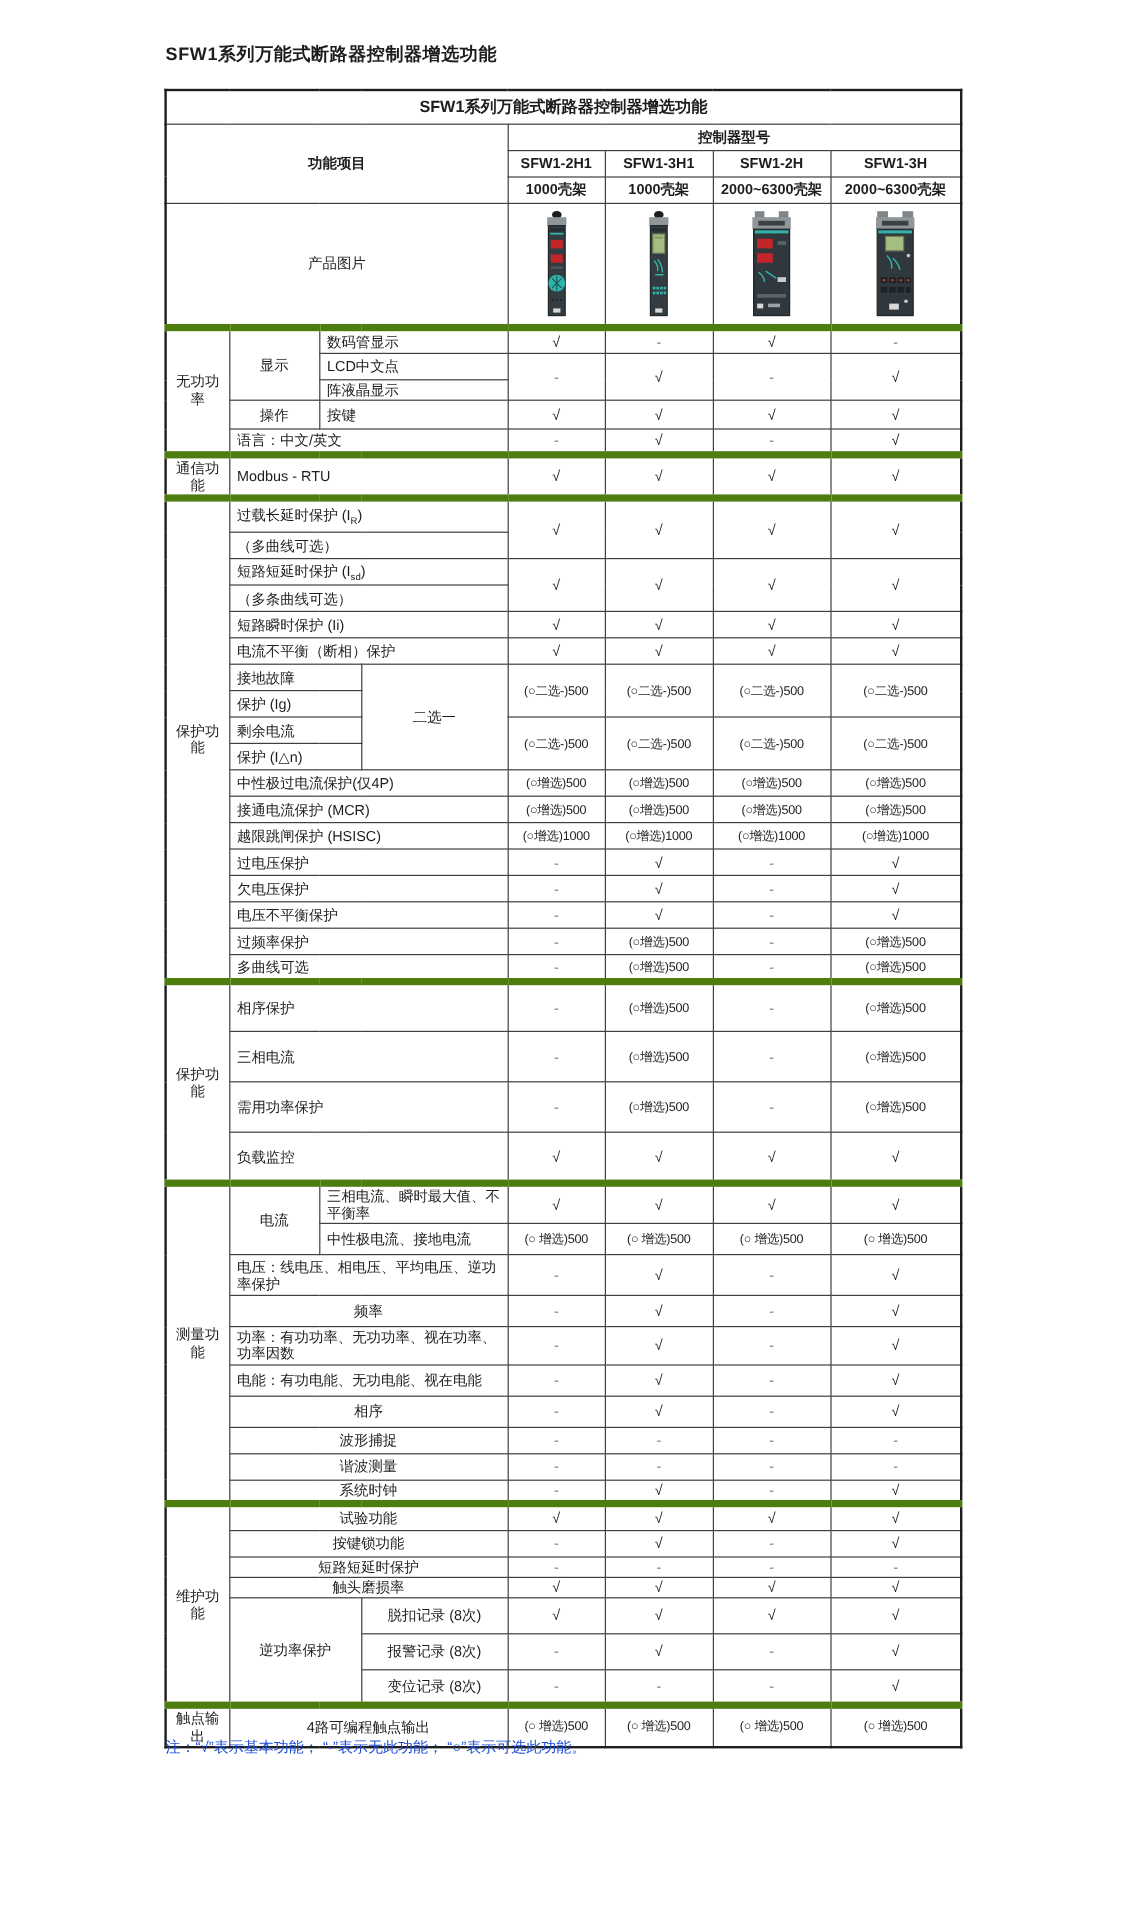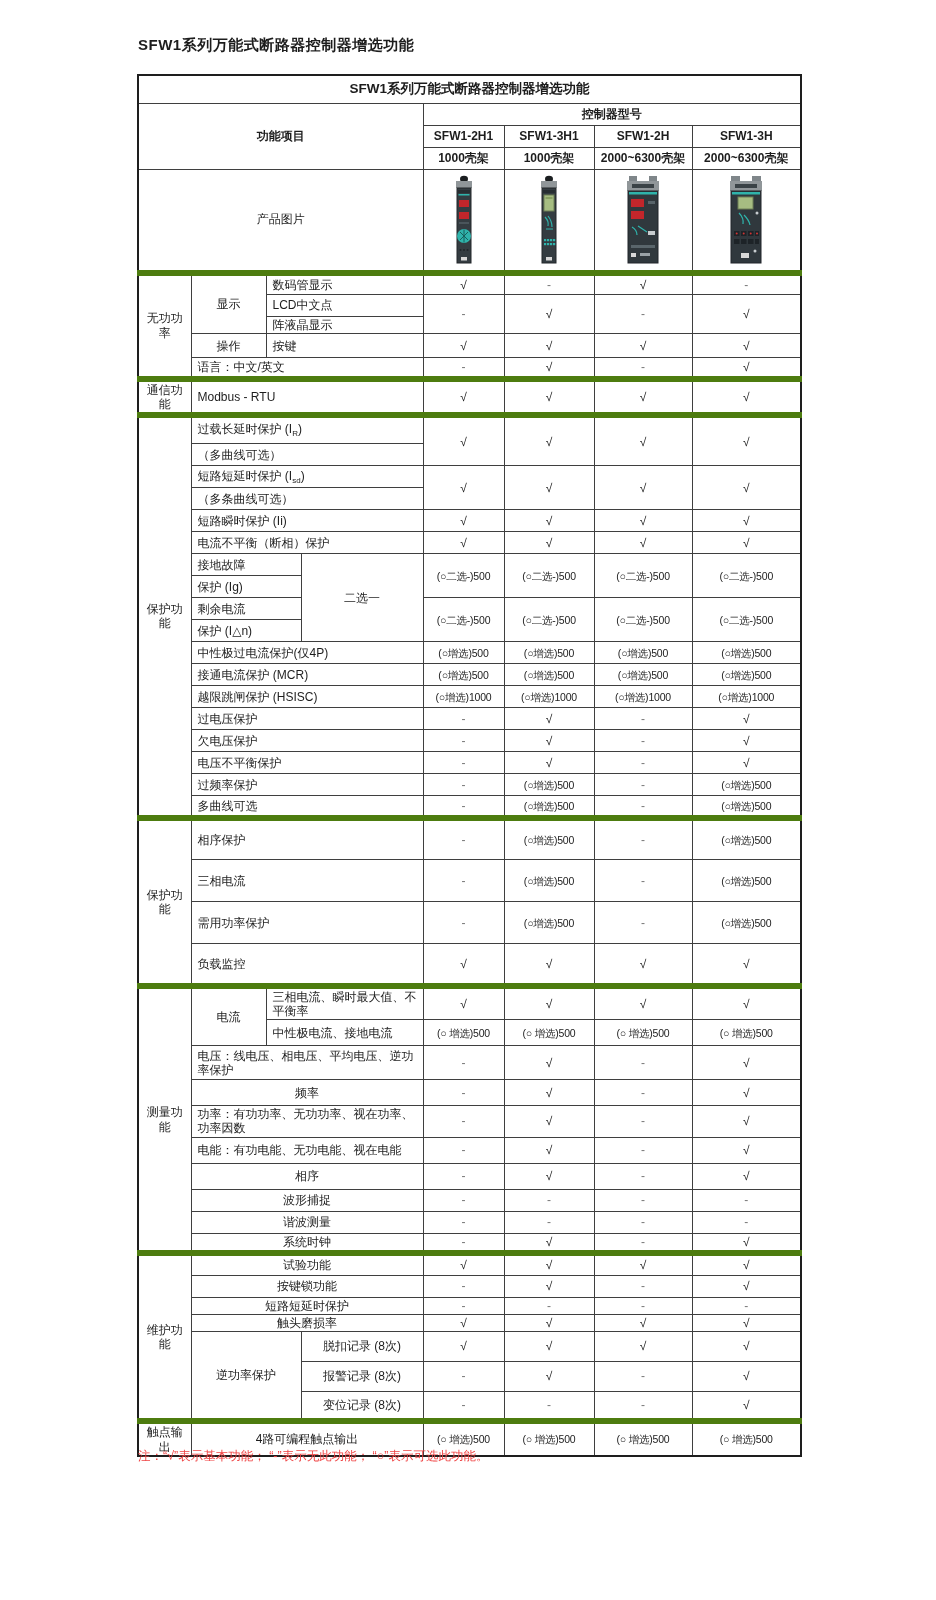--- a/index.html
+++ b/index.html
@@ -12,21 +12,21 @@
   tr.sec > td{border-top:6px solid #4d7c0f;}
   .title-cell{font-weight:bold;font-size:13.5px;}
   .hd{font-weight:bold;font-size:12px;}
   td.v{font-size:10.5px;color:#222;letter-spacing:-0.2px;}
   td.v.chk{font-size:12px;letter-spacing:0;}
   td.v.dash{color:#777;font-size:12px;}
   sub{font-size:8px;}
   .r28{height:28px}.r21{height:21px}.r22{height:22px}.r15{height:15px}.r16{height:16px}
   .r24{height:24px}.r29{height:29px}.r26{height:26px}.r34{height:34px}.r32{height:20px}
   .r42{height:42px}.r30{height:30px}.r100{height:100px}
-  .note{position:absolute;left:138px;top:1448px;font-size:12.5px;color:#ef4444;}
+  .note{position:absolute;left:138px;top:1448px;font-size:12.5px;color:#1d4ed8;}
   .imgbox{display:flex;align-items:center;justify-content:center;height:98px;}
 </style>
 </head>
 <body>
 
 <div class="page-title">SFW1系列万能式断路器控制器增选功能</div>
 
 <div class="tbl-wrap">
 <table>
 <colgroup>

